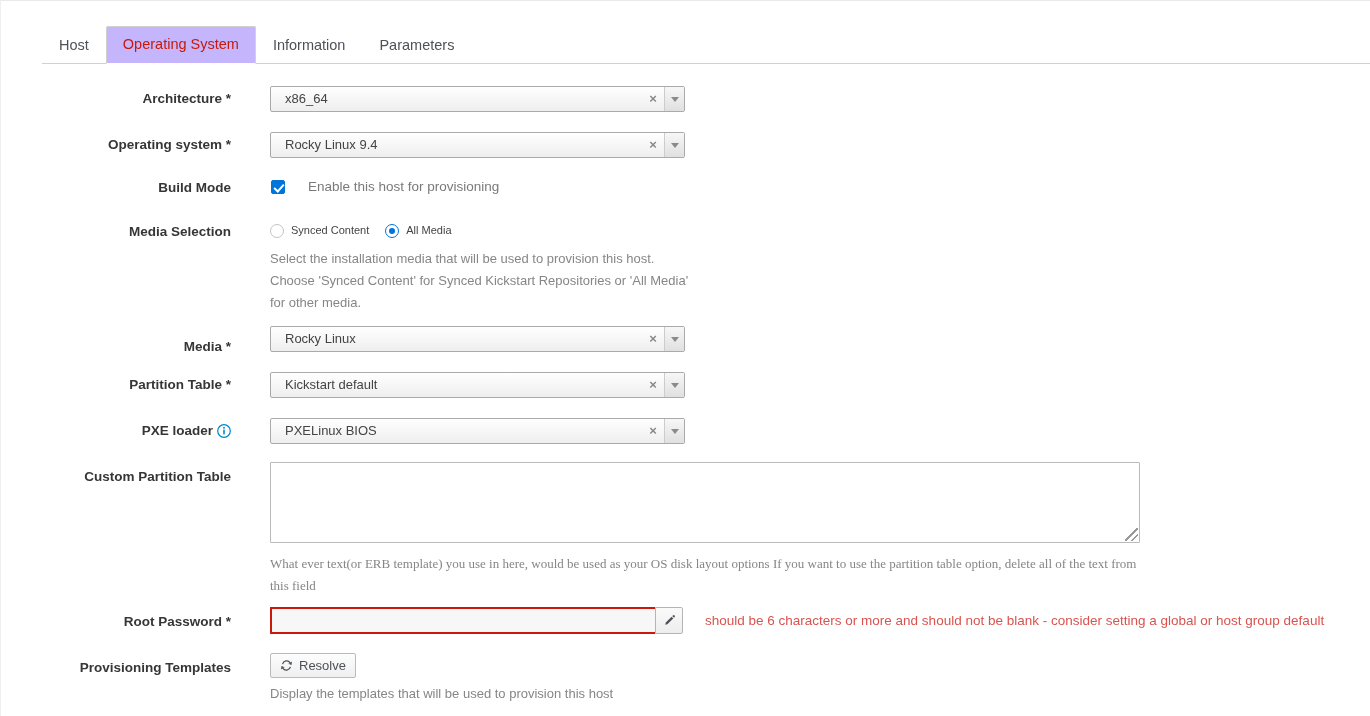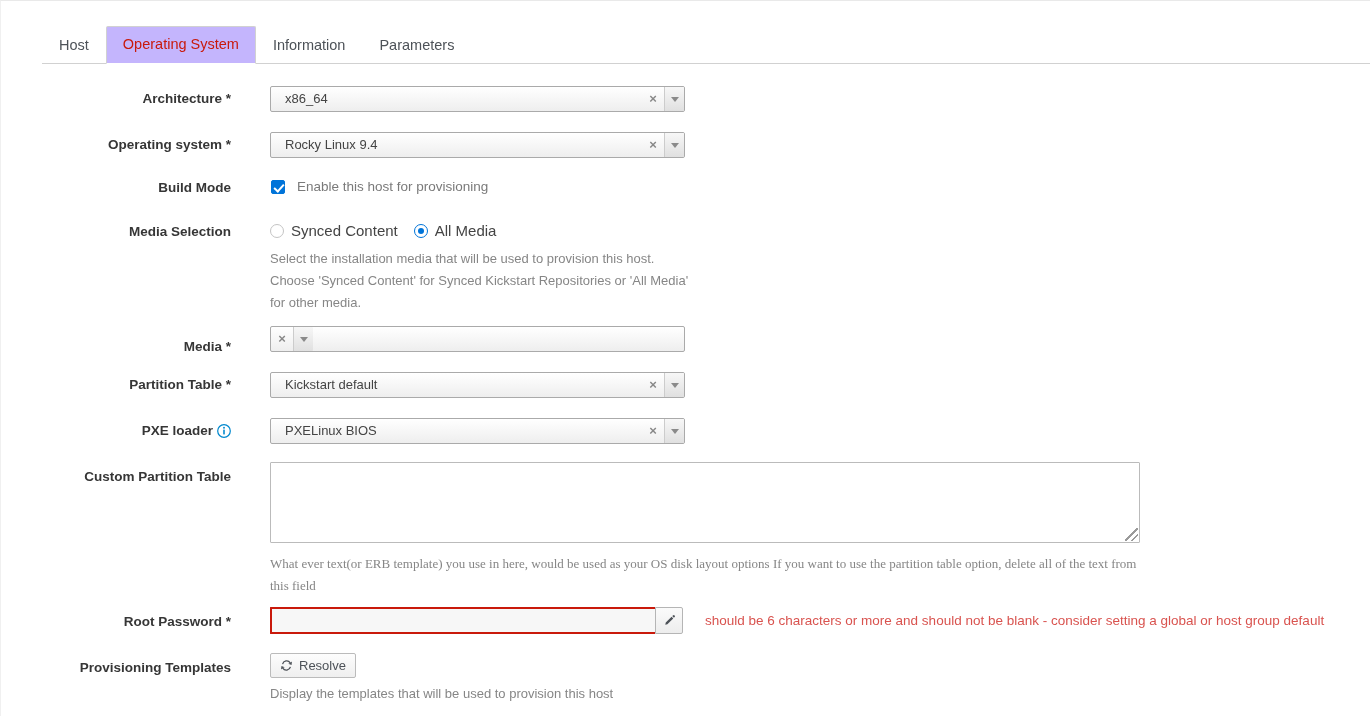--- a/index.html
+++ b/index.html
@@ -122,21 +122,21 @@
   .cbox:after {
     content: "";
     position: absolute;
     left: 4px; top: 1px;
     width: 4px; height: 8px;
     border: solid #ffffff;
     border-width: 0 2px 2px 0;
     transform: rotate(42deg);
   }
   .cblabel {
-    margin-left: 12px;
+    margin-left: 23px;
     font-size: 13.5px;
     color: #7a7a7a;
     line-height: 17px;
     cursor: pointer;
   }
 
   
   .radios { position: absolute; display: flex; align-items: center; gap: 16px; }
   .radio { display: flex; align-items: center; cursor: pointer; }
   .rdot {
@@ -153,21 +153,21 @@
   .radio.on .rdot:after {
     content: "";
     position: absolute;
     left: 3px; top: 3px;
     width: 6px; height: 6px;
     border-radius: 50%;
     background: #0074d9;
   }
   .rlabel {
     margin-left: 7px;
-    font-size: 15px;
+    font-size: 11px;
     color: #444444;
     line-height: 17px;
   }
 
   .helptext {
     position: absolute;
     font-size: 13px;
     color: #868686;
     line-height: 22px;
   }
@@ -277,20 +277,21 @@
       </span>
       <span class="radio on">
         <span class="rdot"></span>
         <span class="rlabel">All Media</span>
       </span>
     </div>
     <div class="helptext" style="left:269px; top:184px; width:420px;">Select the installation media that will be used to provision this host. Choose 'Synced Content' for Synced Kickstart Repositories or 'All Media' for other media.</div>
 
     <div class="label" style="left:0px; top:266px;margin-top:8px;">Media *</div>
     <div class="select2" style="left:269px; top:262px; width:415px;">
+      <div class="s2val">Rocky Linux</div>
       <div class="s2clear">×</div>
       <div class="s2arrow">
           <span class="caret"></span>
         </div>
     </div>
 
     <div class="label" style="left:0px; top:312px;">Partition Table *</div>
     <div class="select2" style="left:269px; top:308px; width:415px;">
       <div class="s2val">Kickstart default</div>
       <div class="s2clear">×</div>

